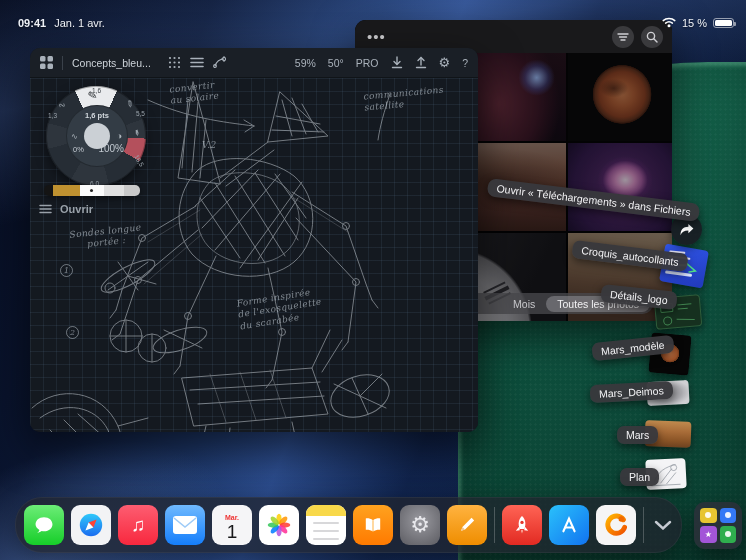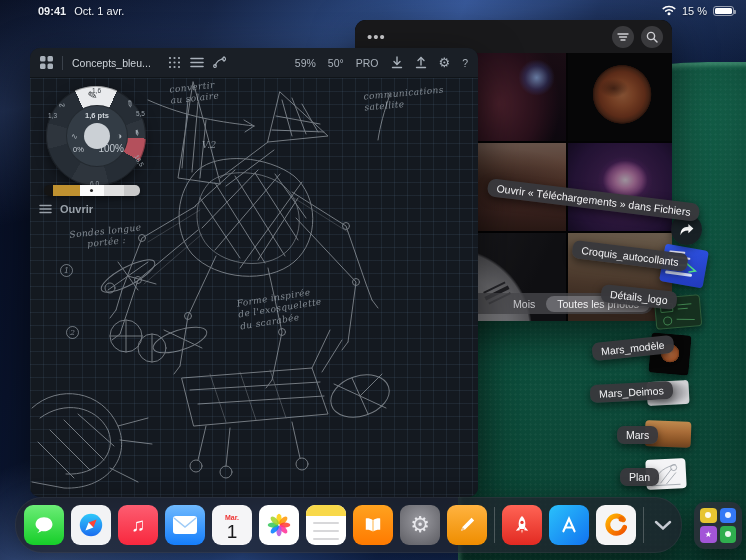--- a/index.html
+++ b/index.html
@@ -22,22 +22,22 @@
   
   .desk { position:absolute; left:458px; top:62px; width:300px; height:500px;
     border-top-left-radius:250px 140px;
     background:
       radial-gradient(rgba(255,255,255,.03) 1px, transparent 1.2px) 0 0/5px 5px,
       linear-gradient(162deg, #1d7a5e 0%, #146049 18%, #0f5340 45%, #0b4334 80%, #0a3c2f 100%);
     box-shadow: inset 3px 4px 4px rgba(150,240,195,.3), inset 0 0 60px rgba(0,0,0,.28);
   }
 
   
-  .statusbar { position:absolute; top:0; left:0; right:0; height:22px; display:flex;
-    align-items:center; font-size:11px; color:#eef1f6; text-shadow:0 1px 2px rgba(0,0,0,.5); z-index:40;margin-left:20px; }
+  .statusbar { position:absolute; top:12px; left:0; right:0; height:22px; display:flex;
+    align-items:center; font-size:11px; color:#eef1f6; text-shadow:0 1px 2px rgba(0,0,0,.5); z-index:40; }
   .sb-left { margin-left:18px; display:flex; gap:8px; align-items:center; }
   .sb-time { font-weight:bold; }
   .sb-right { margin-left:auto; margin-right:12px; display:flex; gap:6px; align-items:center; }
   .battery { position:relative; width:21px; height:10px; border:1px solid rgba(255,255,255,.55); border-radius:3px; }
   .battery i { position:absolute; inset:1px; background:#fff; border-radius:1.5px; }
   .battery::after { content:''; position:absolute; right:-3px; top:3px; width:2px; height:4px;
     background:rgba(255,255,255,.55); border-radius:0 1px 1px 0; }
 
   
   .photos { position:absolute; left:355px; top:20px; width:317px; height:301px;
@@ -79,21 +79,21 @@
     background:#2b2b30; transform:rotate(-26deg);
     box-shadow:0 -6px 0 -1px #35353a, 0 6px 0 -1px #35353a; }
   .c-des { background:linear-gradient(185deg, #a08b72 0%, #8a7055 28%, #6d513c 58%, #4a3426 90%); }
   .ph-tabs { position:absolute; bottom:7px; left:70px; height:21px; width:228px; border-radius:11px;
     background:rgba(72,72,76,.78); display:flex; align-items:center; justify-content:flex-end;
     padding:0 3px; z-index:6; }
   .ph-tab { font-size:10.5px; color:#c9c9cd; padding:2px 11px; border-radius:9px; white-space:nowrap; }
   .ph-tab.active { background:rgba(150,150,156,.5); color:#f2f2f4; }
 
   
-  .concepts { position:absolute; left:30px; top:48px; width:448px; height:449px; border-radius:10px;
+  .concepts { position:absolute; left:30px; top:48px; width:448px; height:384px; border-radius:10px;
     overflow:hidden; background:#14181e; box-shadow:0 16px 44px rgba(0,0,0,.6); z-index:20;text-decoration:underline; }
   .cp-toolbar { position:absolute; top:0; left:0; right:0; height:30px; background:#1a1f26;
     display:flex; align-items:center; padding:0 10px; gap:9px; color:#a9b1ba; font-size:10.5px; z-index:8;
     border-bottom:1px solid rgba(0,0,0,.35); }
   .cp-div { width:1px; height:14px; background:#3a414a; }
   .cp-title { color:#ccd2d8; }
   .cp-right { margin-left:auto; display:flex; align-items:flex-end; gap:12px; }
   .cp-gear { font-size:13px; line-height:1; }
   .cp-ico { display:flex; align-items:center; }
   .canvas { position:absolute; top:30px; left:0; right:0; bottom:0;
@@ -192,21 +192,21 @@
 </head>
 <body>
 
 <div class="streak1"></div>
 <div class="streak2"></div>
 <div class="desk"></div>
 
 <div class="statusbar">
   <div class="sb-left">
     <span class="sb-time">09:41</span>
-    <span>Oct. 1 avr.</span>
+    <span>Jan. 1 avr.</span>
   </div>
   <div class="sb-right">
     <span>
       <svg width="14" height="12" viewBox="0 0 14 12">
           <g stroke="#fff" stroke-width="1.5" fill="none" stroke-linecap="round">
             <path d="M1.2 4.6 C4.2 1.8 9.8 1.8 12.8 4.6"></path>
             <path d="M3.6 7.1 C5.6 5.4 8.4 5.4 10.4 7.1"></path>
           </g>
           <circle cx="7" cy="9.8" r="1.5" fill="#fff"></circle>
         </svg>

